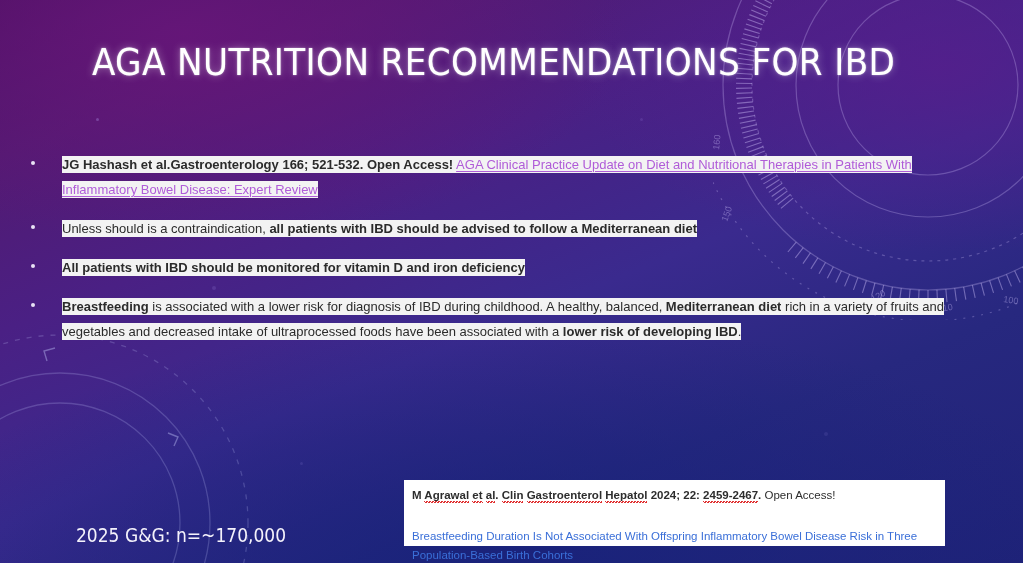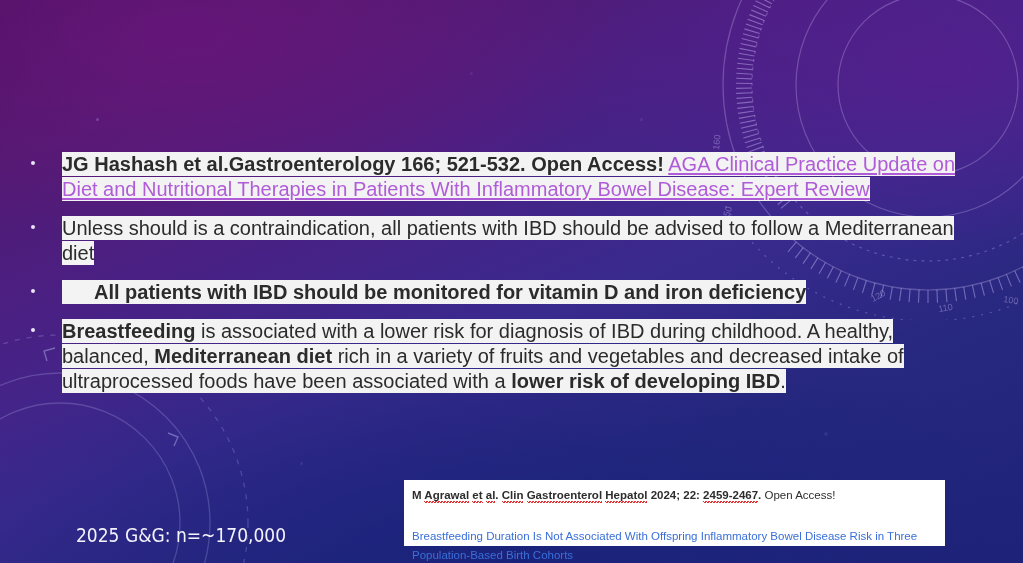--- a/index.html
+++ b/index.html
@@ -34,21 +34,21 @@
   }
 
   
   #body{position:absolute;left:22px;top:152px;width:950px;}
   .bullet{position:relative;padding-left:40px;margin-bottom:14px;}
   .dot{
     position:absolute;left:9px;top:9px;width:4px;height:4px;border-radius:50%;
     background:#e9e3f5;
   }
   .line{
-    font-size:20px;line-height:25px;color:#2b2b2b;
+    font-size:13px;line-height:25px;color:#2b2b2b;
     font-weight:400;
   }
   .line .hl{
     background:#f3f3f3;
     box-decoration-break:clone;-webkit-box-decoration-break:clone;
     padding:1px 0 1px 0;
   }
   .lnk{
     color:#b05cd8;text-decoration:underline;text-underline-offset:2px;
   }
@@ -248,33 +248,34 @@
 
     <div class="speck" style="left:96px;top:118px;width:3px;height:3px;"></div>
     <div class="speck" style="left:212px;top:286px;width:4px;height:4px;opacity:.5;"></div>
     <div class="speck" style="left:640px;top:118px;width:3px;height:3px;opacity:.45;"></div>
     <div class="speck" style="left:824px;top:432px;width:4px;height:4px;opacity:.35;"></div>
     <div class="speck" style="left:300px;top:462px;width:3px;height:3px;opacity:.4;"></div>
     <div class="speck" style="left:742px;top:500px;width:5px;height:5px;opacity:.25;"></div>
     <div class="speck" style="left:470px;top:72px;width:3px;height:3px;opacity:.35;"></div>
   </div>
 
+  <div id="title">AGA NUTRITION RECOMMENDATIONS FOR IBD</div>
 
   <div id="body">
     <div class="bullet">
       <span class="dot"></span>
       <div class="line"><span class="hl" style="font-weight: 700;">JG </span><span class="hl sp" style="font-weight: 700;">Hashash</span><span class="hl" style="font-weight: 700;"> </span><span class="hl sp" style="font-weight: 700;">et</span><span class="hl" style="font-weight: 700;"> </span><span class="hl sp" style="font-weight: 700;">al.Gastroenterology</span><span class="hl" style="font-weight: 700;"> 166; 521-532. Open Access!</span><span class="hl"> </span><span class="hl lnk">AGA Clinical Practice Update on Diet and Nutritional Therapies in Patients With Inflammatory Bowel Disease: Expert Review</span></div>
     </div>
     <div class="bullet">
       <span class="dot"></span>
-      <div class="line"><span class="hl">Unless should is a contraindication, </span><span class="hl" style="font-weight: 400;">all patients with IBD should be advised to follow a Mediterranean diet</span></div>
-    </div>
-    <div class="bullet">
-      <span class="dot"></span>
-      <div class="line"><span class="hl" style="font-weight: 700; padding-left: 32px;">All patients with IBD should be monitored for vitamin D and iron deficiency</span></div>
+      <div class="line"><span class="hl">Unless should is a contraindication, </span><span class="hl" style="font-weight: 700;">all patients with IBD should be advised to follow a Mediterranean diet</span></div>
+    </div>
+    <div class="bullet">
+      <span class="dot"></span>
+      <div class="line"><span class="hl" style="font-weight: 700;">All patients with IBD should be monitored for vitamin D and iron deficiency</span></div>
     </div>
     <div class="bullet">
       <span class="dot"></span>
       <div class="line"><span class="hl" style="font-weight: 700;">Breastfeeding</span><span class="hl"> is associated with a lower risk for diagnosis of IBD during childhood. A healthy, balanced, </span><span class="hl" style="font-weight: 700;">Mediterranean diet</span><span class="hl"> rich in a variety of fruits and vegetables and decreased intake of </span><span class="hl sp">ultraprocessed</span><span class="hl"> foods have been associated with a </span><span class="hl" style="font-weight: 700;">lower risk of developing IBD</span><span class="hl">.</span></div>
     </div>
   </div>
 
   <div id="note">
     <span>2025 G&amp;G: n=~170,000</span><br>
     

